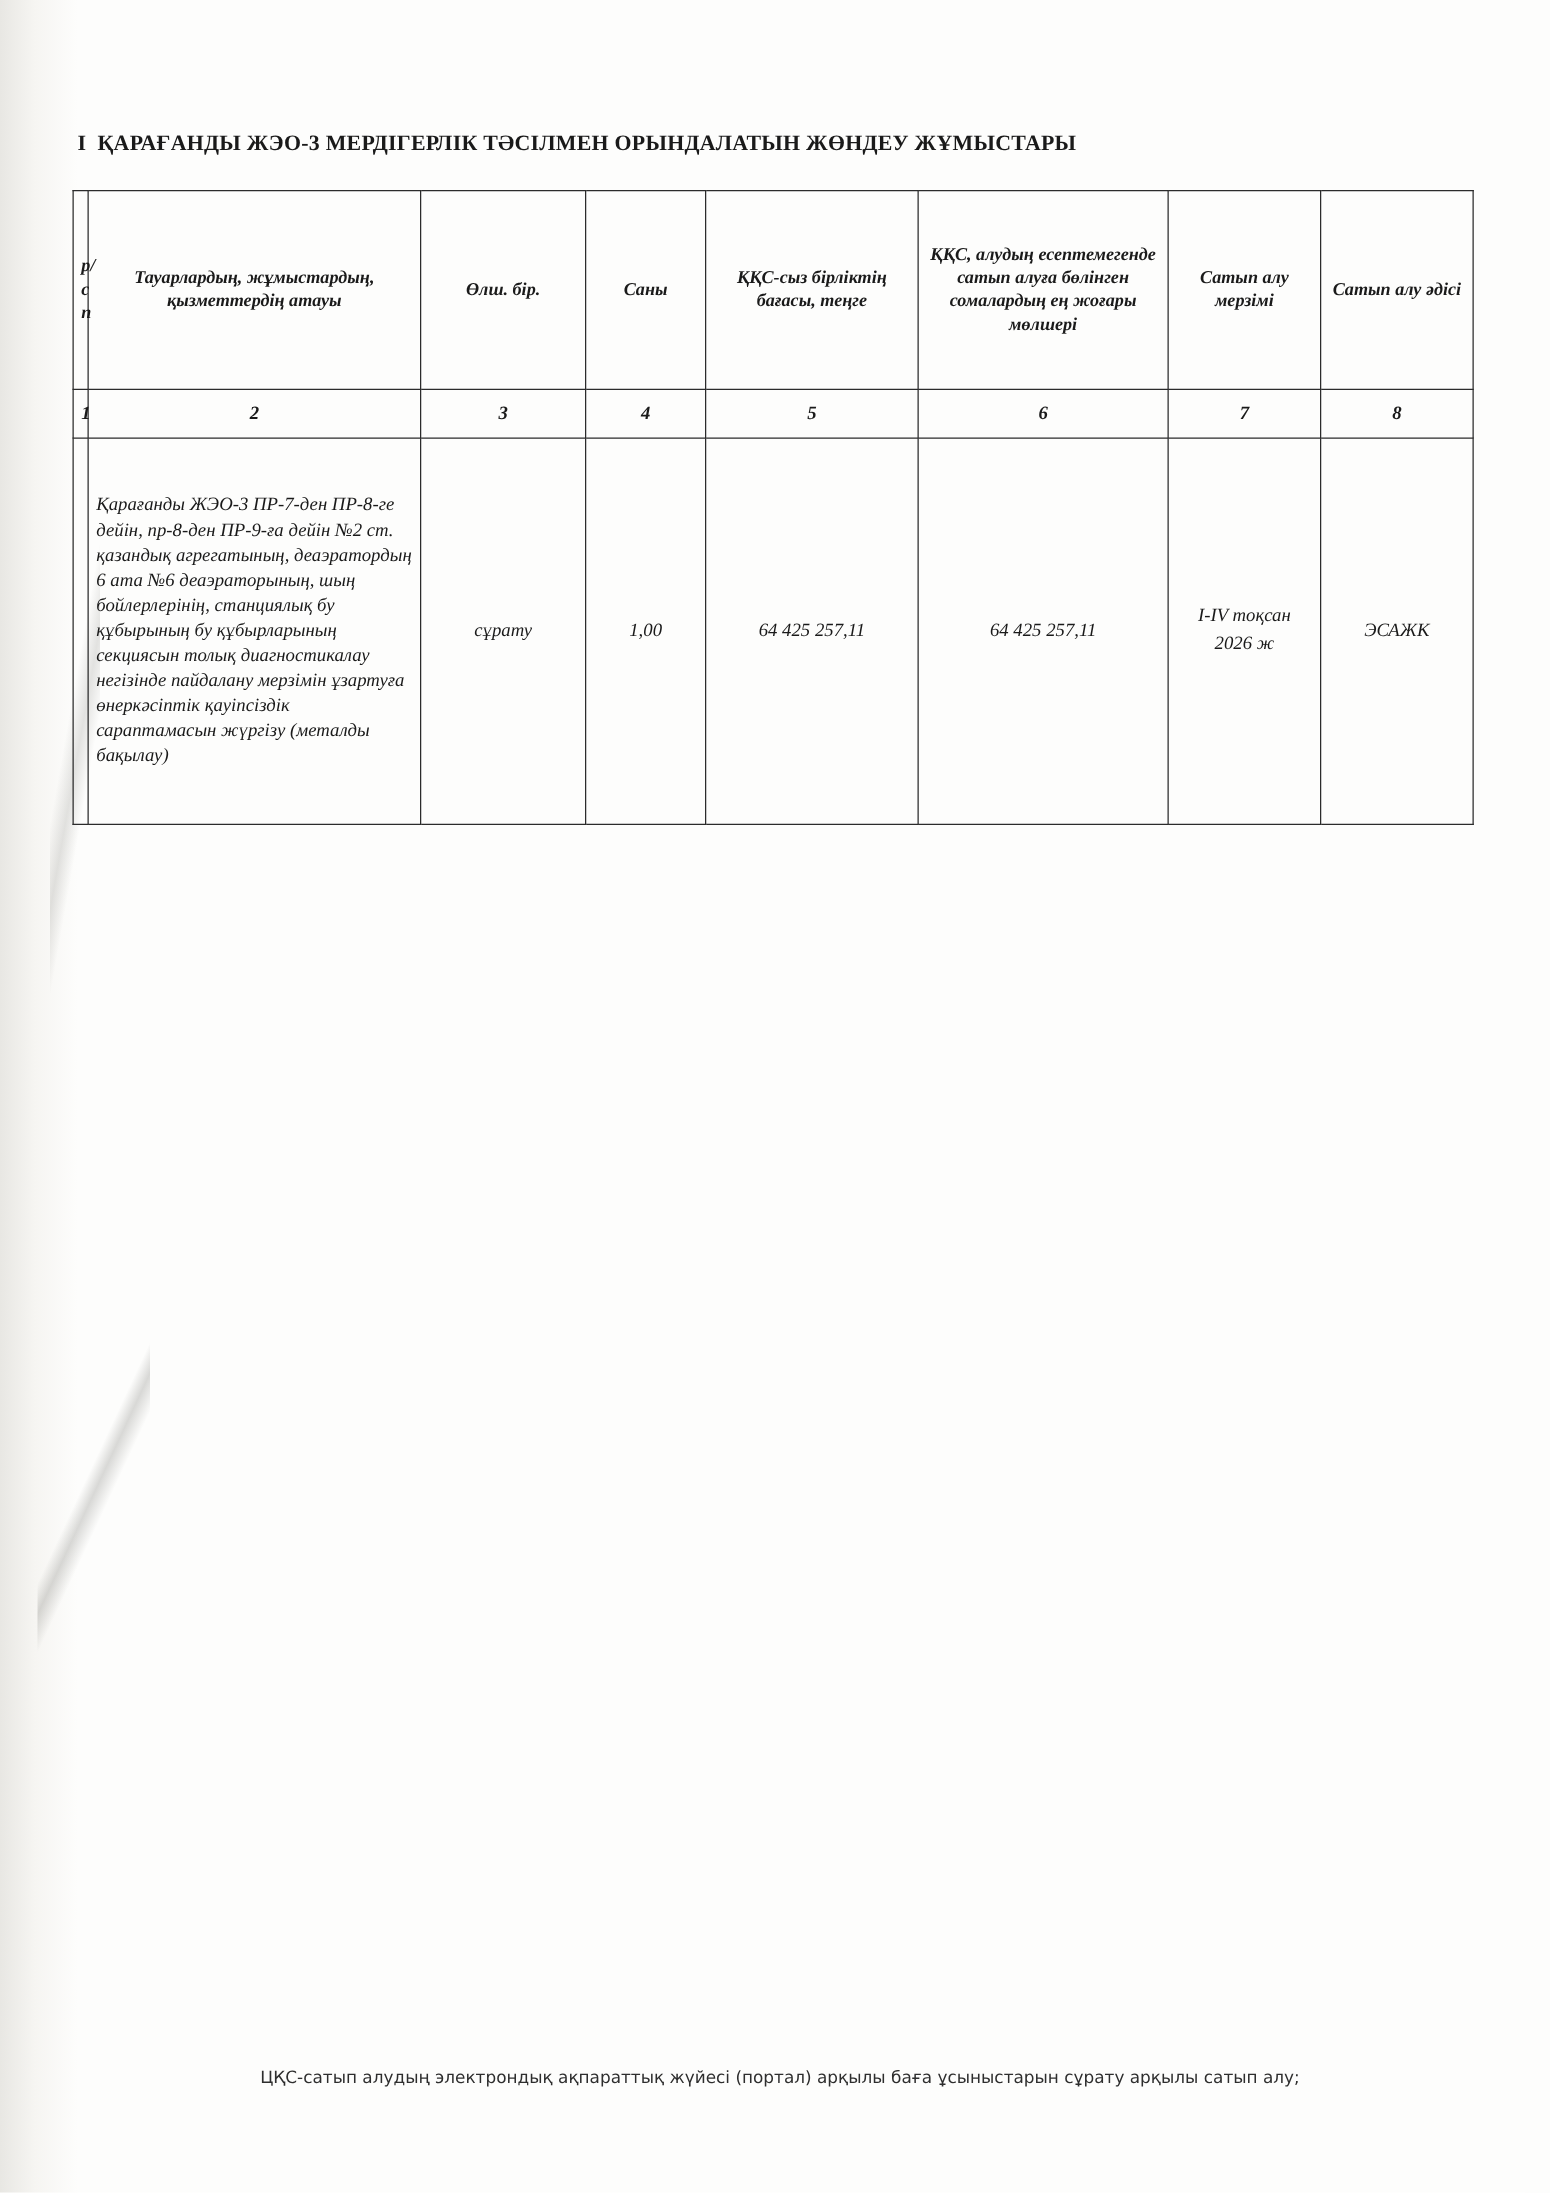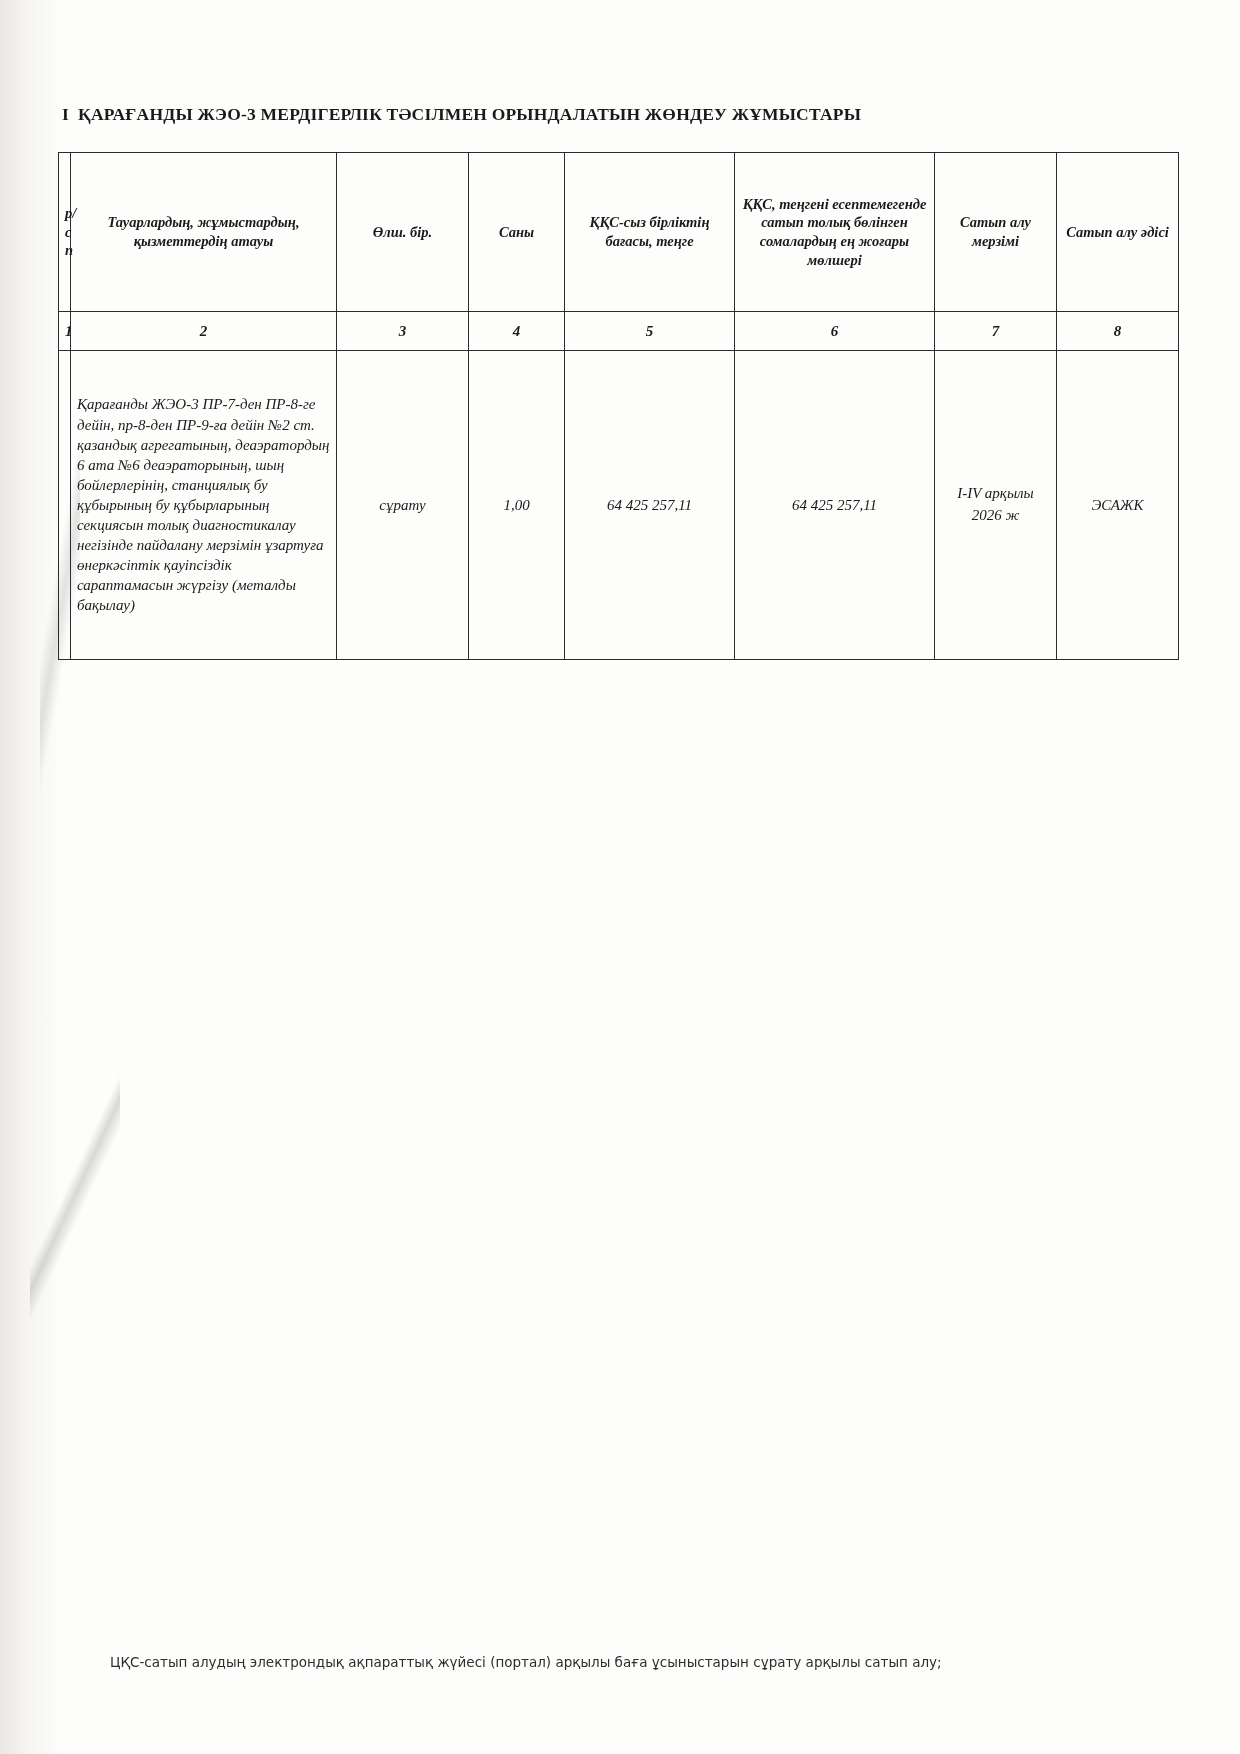--- a/index.html
+++ b/index.html
@@ -139,20 +139,21 @@
     color: #2e2e2e;
   }
   .note .n-title {
     margin-bottom: 1px;
   }
   .note .n-line {
     white-space: nowrap;
   }
   .note .clipped {
     margin-left: -8px;
+    text-align: center;
   }
 </style>
 </head>
 <body>
 
 <div class="page">
   <div class="scan-shadow-left"></div>
   <div class="scan-curve"></div>
   <div class="scan-curve2"></div>
 
@@ -171,21 +172,21 @@
         <col class="c7">
         <col class="c8">
     </colgroup>
     <thead>
       <tr>
         <th>р/ с  п</th>
         <th>Тауарлардың, жұмыстардың, қызметтердің атауы</th>
         <th>Өлш. бір.</th>
         <th>Саны</th>
         <th>ҚҚС-сыз бірліктің бағасы, теңге</th>
-        <th>ҚҚС, теңгені есептемегенде сатып толық бөлінген сомалардың ең жоғары мөлшері</th>
+        <th>ҚҚС, алудың есептемегенде сатып алуға бөлінген сомалардың ең жоғары мөлшері</th>
         <th>Сатып алу мерзімі</th>
         <th>Сатып алу әдісі</th>
       </tr>
       <tr class="numrow">
         <td>1</td>
         <td>2</td>
         <td>3</td>
         <td>4</td>
         <td>5</td>
         <td>6</td>
@@ -195,21 +196,21 @@
     </thead>
     <tbody>
       <tr class="body-row">
         <td class="ctr"></td>
         <td class="desc">Қарағанды ЖЭО-3 ПР-7-ден ПР-8-ге дейін, пр-8-ден ПР-9-ға дейін №2 ст. қазандық агрегатының, деаэратордың 6 ата №6 деаэраторының, шың бойлерлерінің, станциялық бу құбырының бу құбырларының секциясын толық диагностикалау негізінде пайдалану мерзімін ұзартуға өнеркәсіптік қауіпсіздік сараптамасын жүргізу (металды бақылау)</td>
         <td class="ctr">сұрату</td>
         <td class="ctr">1,00</td>
         <td class="ctr nowrap">64 425 257,11</td>
         <td class="ctr nowrap">64 425 257,11</td>
         <td class="ctr">
-          <div class="term">I-IV арқылы</div>
+          <div class="term">I-IV тоқсан</div>
           <div class="term">2026 ж</div>
         </td>
         <td class="ctr">ЭСАЖК</td>
       </tr>
     </tbody>
   </table>
 
   <div class="note">
     <div class="n-line clipped">ЦҚС-сатып алудың электрондық ақпараттық жүйесі (портал) арқылы баға ұсыныстарын сұрату арқылы сатып алу;</div>
   </div>

